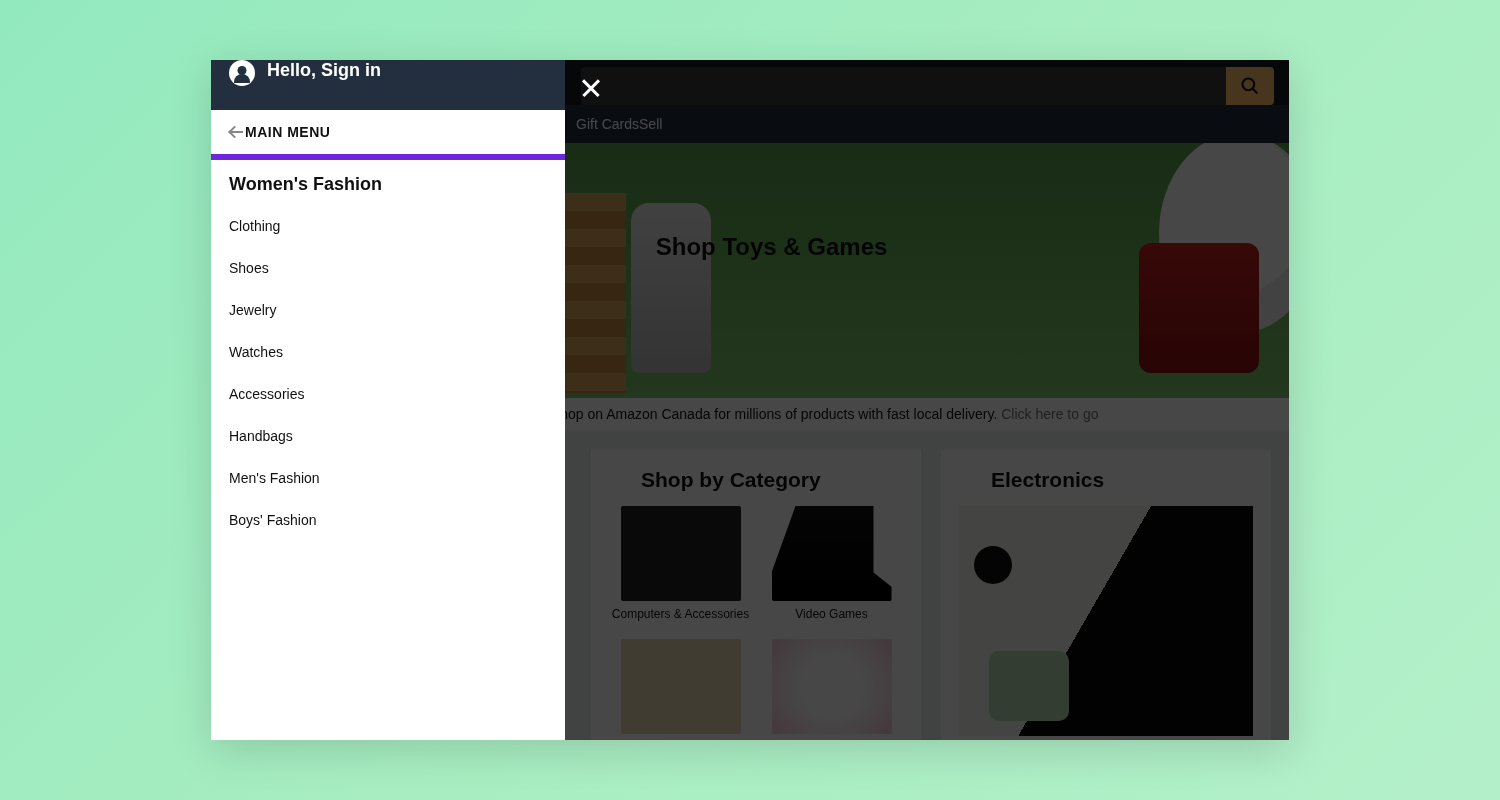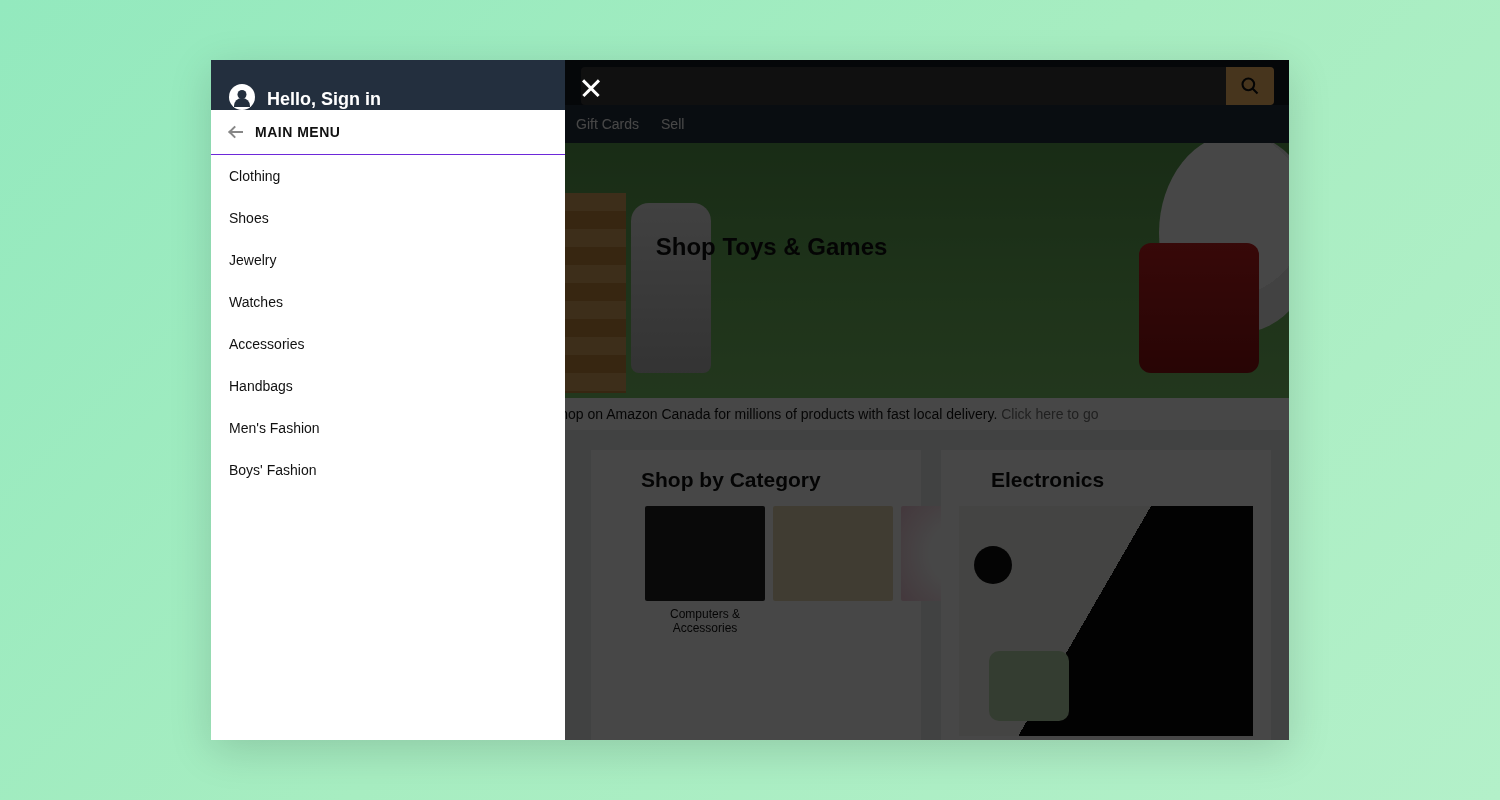--- a/index.html
+++ b/index.html
@@ -52,21 +52,20 @@
     align-items: center;
     justify-content: center;
   }
   .subnav {
     height: 38px;
     background: #232f3e;
     color: #fff;
     display: flex;
     align-items: center;
     padding-left: 365px;
-    gap: 22px;
     font-size: 14px;
   }
   .hero {
     position: relative;
     height: 255px;
     background: linear-gradient(180deg, #5a9e4f 0%, #6eb85e 60%, #7cc56a 100%);
     display: flex;
     align-items: center;
     justify-content: center;
     overflow: hidden;
@@ -136,23 +135,22 @@
   }
   .card h3 {
     font-size: 21px;
     font-weight: 700;
     color: #0f1111;
     margin-bottom: 14px;
     margin-left: 32px;
   }
   .cat-grid {
     display: grid;
-    grid-template-columns: 1fr 1fr 1fr 1fr;
+    grid-template-columns: 1fr 1fr;
     gap: 18px 8px;
-    margin-left: 36px;
   }
   .cat-item { text-align: center; }
   .cat-img {
     width: 120px;
     height: 95px;
     background: #222;
     margin: 0 auto 6px;
     border-radius: 2px;
   }
   .cat-img.vg {
@@ -199,21 +197,21 @@
     width: 354px;
     background: #fff;
     display: flex;
     flex-direction: column;
   }
   .sm-header {
     height: 50px;
     background: #232f3e;
     color: #fff;
     display: flex;
-    align-items: flex-end;
+    align-items: flex-start;
     padding-left: 18px;
     gap: 12px;
     font-size: 18px;
     font-weight: 700;
   }
   .avatar-icon {
     width: 26px;
     height: 26px;
     background: #fff;
     border-radius: 50%;
@@ -233,23 +231,23 @@
     position:absolute;
     left:50%; bottom:3px;
     transform:translateX(-50%);
     width:16px; height:9px;
     background:#232f3e;
     border-radius:8px 8px 0 0;
   }
   .sm-back {
     display: flex;
     align-items: center;
-    gap: 10px;
+    gap: 0;
     padding: 14px 18px;
-    border-bottom: 1px solid #6d28d9;
+    border-bottom: 6px solid #6d28d9;
     font-size: 14px;
     font-weight: 700;
     letter-spacing: 0.5px;
     color: #111;
     cursor: pointer;
   }
   .arrow-back {
     width: 16px;
     height: 12px;
     position: relative;
@@ -335,20 +333,24 @@
     <div class="notice">
       <span>azon.com. You can also shop on Amazon Canada for millions of products with fast local delivery. </span><a href="#">Click here to go</a>
     </div>
     <div class="cards">
       <div class="card">
         <h3>Shop by Category</h3>
         <div class="cat-grid">
           <div class="cat-item">
             <div class="cat-img"></div>
             <div class="cat-label">Computers &amp; Accessories</div>
+          </div>
+          <div class="cat-item">
+            <div class="cat-img vg"></div>
+            <div class="cat-label">Video Games</div>
           </div>
           <div class="cat-item">
             <div class="cat-img" style="background:#e7d7b5"></div>
           </div>
           <div class="cat-item">
             <div class="cat-img" style="background:radial-gradient(circle,#fff 40%,#f2c8d8 100%)"></div>
           </div>
         </div>
       </div>
       <div class="card">
@@ -362,20 +364,21 @@
 
   <div class="sidemenu">
     <div class="sm-header">
       <span class="avatar-icon"></span>
       <span>Hello, Sign in</span>
     </div>
     <div class="sm-back">
       <span class="arrow-back"></span>
       <span>MAIN MENU</span>
     </div>
+    <div class="sm-section-title">Women's Fashion</div>
     <div class="sm-item">Clothing</div>
     <div class="sm-item">Shoes</div>
     <div class="sm-item">Jewelry</div>
     <div class="sm-item">Watches</div>
     <div class="sm-item">Accessories</div>
     <div class="sm-item">Handbags</div>
     <div class="sm-item">Men's Fashion</div>
     <div class="sm-item">Boys' Fashion</div>
   </div>
 

